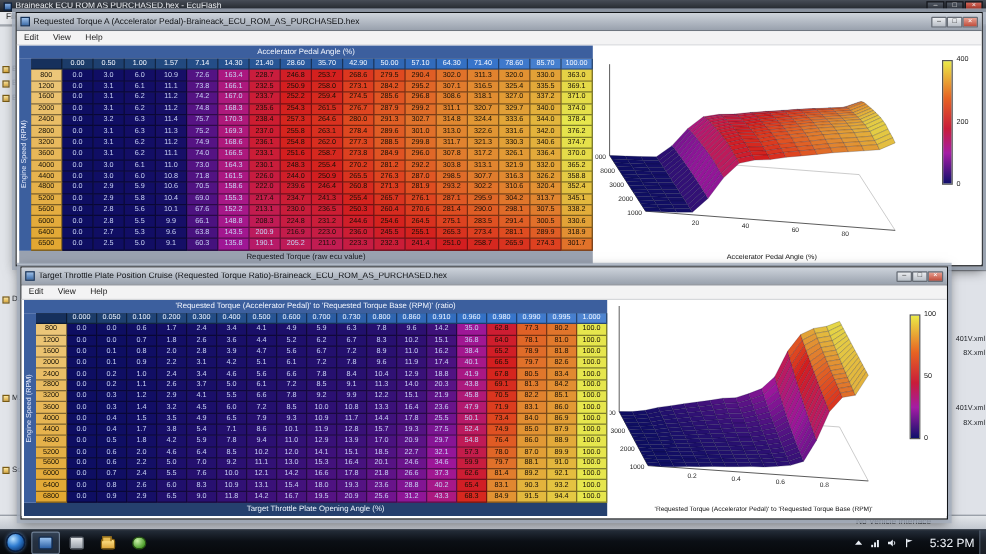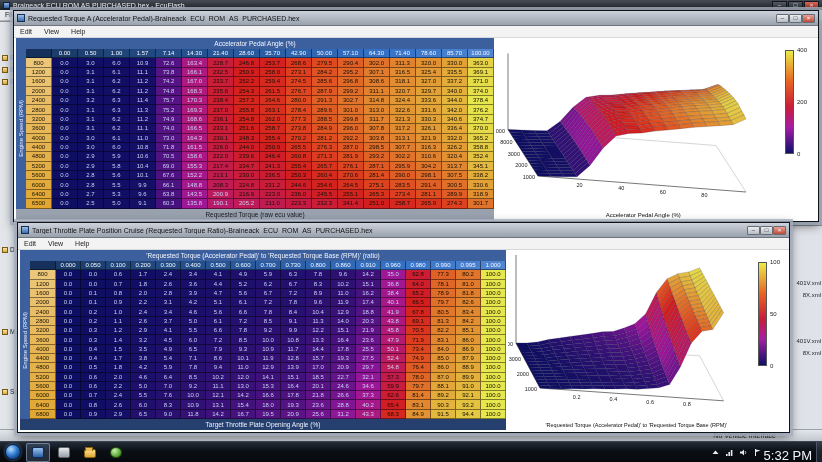--- a/index.html
+++ b/index.html
@@ -69,21 +69,21 @@
   .tkbtn{position:absolute;top:1px;width:24px;height:19px;display:flex;align-items:center;justify-content:center;border:1px solid transparent;}
   .tkbtn.active{background:rgba(130,170,220,.22);border-color:rgba(190,210,235,.45);border-radius:2px;}
   .tkico{width:12px;height:11px;border-radius:2px;}
   .ico-ecu{background:linear-gradient(#9cc4f0,#2b5fa4);border:1px solid #0e2c56;}
   .ico-gray{background:linear-gradient(#e7e9ec,#9aa1aa);border:1px solid #5c636c;}
   .ico-folder{background:linear-gradient(#ffe289,#dba53a);border:1px solid #8a6413;height:9px;margin-top:2px;position:relative;}
   .ico-folder:before{content:"";position:absolute;left:0;top:-3px;width:6px;height:3px;background:#e8bd55;border:1px solid #8a6413;border-bottom:none;}
   .ico-green{background:radial-gradient(circle at 35% 30%,#c9f2a8,#4f9e2e 70%);border:1px solid #265312;border-radius:50%;}
   .tray{position:absolute;right:60px;top:6px;display:flex;gap:5px;align-items:center;}
   .trayico{width:9px;height:9px;}
-  .clock{position:absolute;right:10px;top:6px;font-size:13px;color:#f0f4fa;text-align:center;}
+  .clock{position:absolute;right:10px;top:6px;font-size:10px;color:#f0f4fa;text-align:center;}
   .showdesk{position:absolute;right:0;top:0;width:6px;height:21px;border-left:1px solid #4a5564;background:rgba(180,200,230,.12);}
 </style>
 </head>
 <body>
 
 <div class="screen">
 
   <div class="mainwin">
     <div class="mtbar">
       <span class="appicon"></span>

